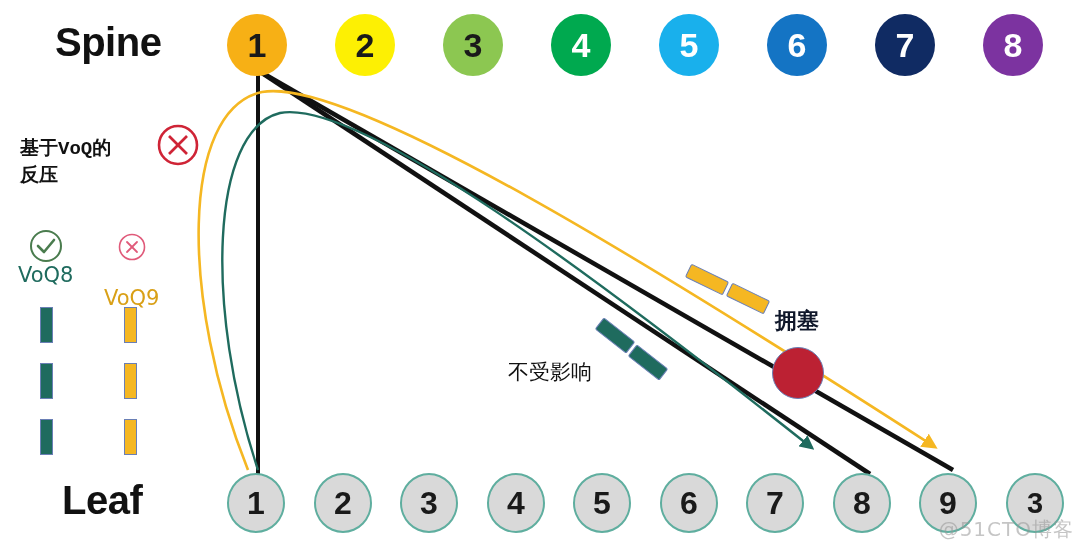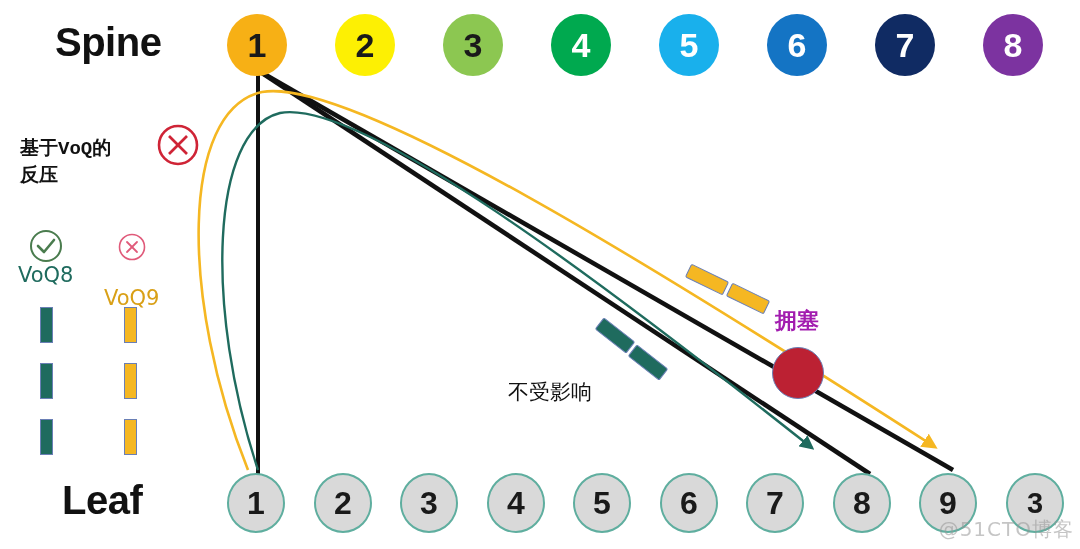--- a/index.html
+++ b/index.html
@@ -74,28 +74,27 @@
     font-weight: bold;
     color: #111111;
     line-height: 1.42;
     font-family: Liberation Mono, monospace;
   }
   #unaffected-label {
     left: 508px;
     top: 358px;
     font-size: 21px;
     color: #111111;
-    margin-top: 20px;
   }
   #congestion-label {
     left: 775px;
     top: 306px;
     font-size: 22px;
     font-weight: bold;
-    color: #a21caf;
+    color: #0f172a;
     text-align: right;
   }
   .legend-group {
     position: absolute;
     display: flex;
     flex-direction: column;
     align-items: center;
   }
   #legend-voq8 { left: 18px; top: 228px; }
   #legend-voq9 { left: 104px; top: 232px; }

